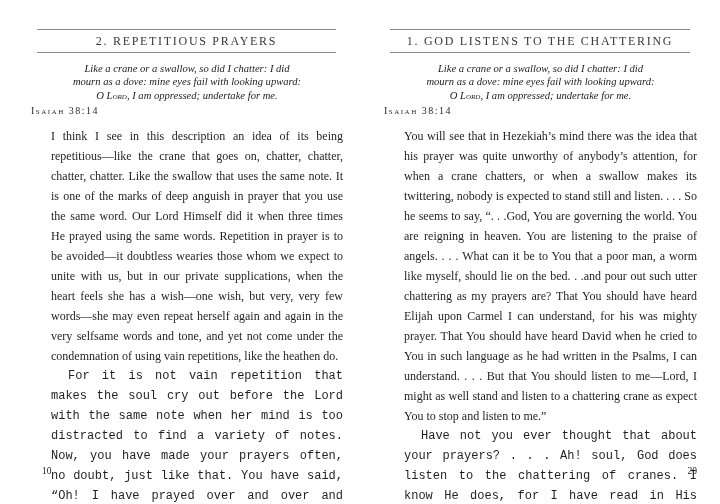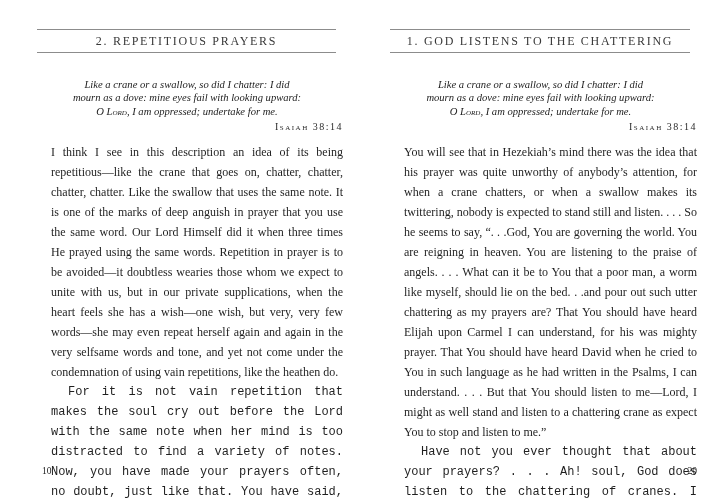--- a/index.html
+++ b/index.html
@@ -23,31 +23,31 @@
     text-align:center;
   }
   .chapter-title {
     font-size:12px;
     letter-spacing:1.7px;
     color:#383838;
     white-space:nowrap;
   }
 
   .epigraph {
-    margin-top:25px;
+    margin-top:9px;
     text-align:center;
     font-style:italic;
     font-size:10.6px;
     line-height:13.3px;
     color:#222222;
   }
   .sc { font-variant:small-caps; }
   .citation {
     margin-top:2px;
-    text-align:right;
+    text-align:left;
     font-style:normal;
     font-variant:small-caps;
     font-size:10px;
     letter-spacing:1.5px;
     color:#2a2a2a;
   }
 
   .body-text {
     margin-top:9px;
     font-size:12px;

